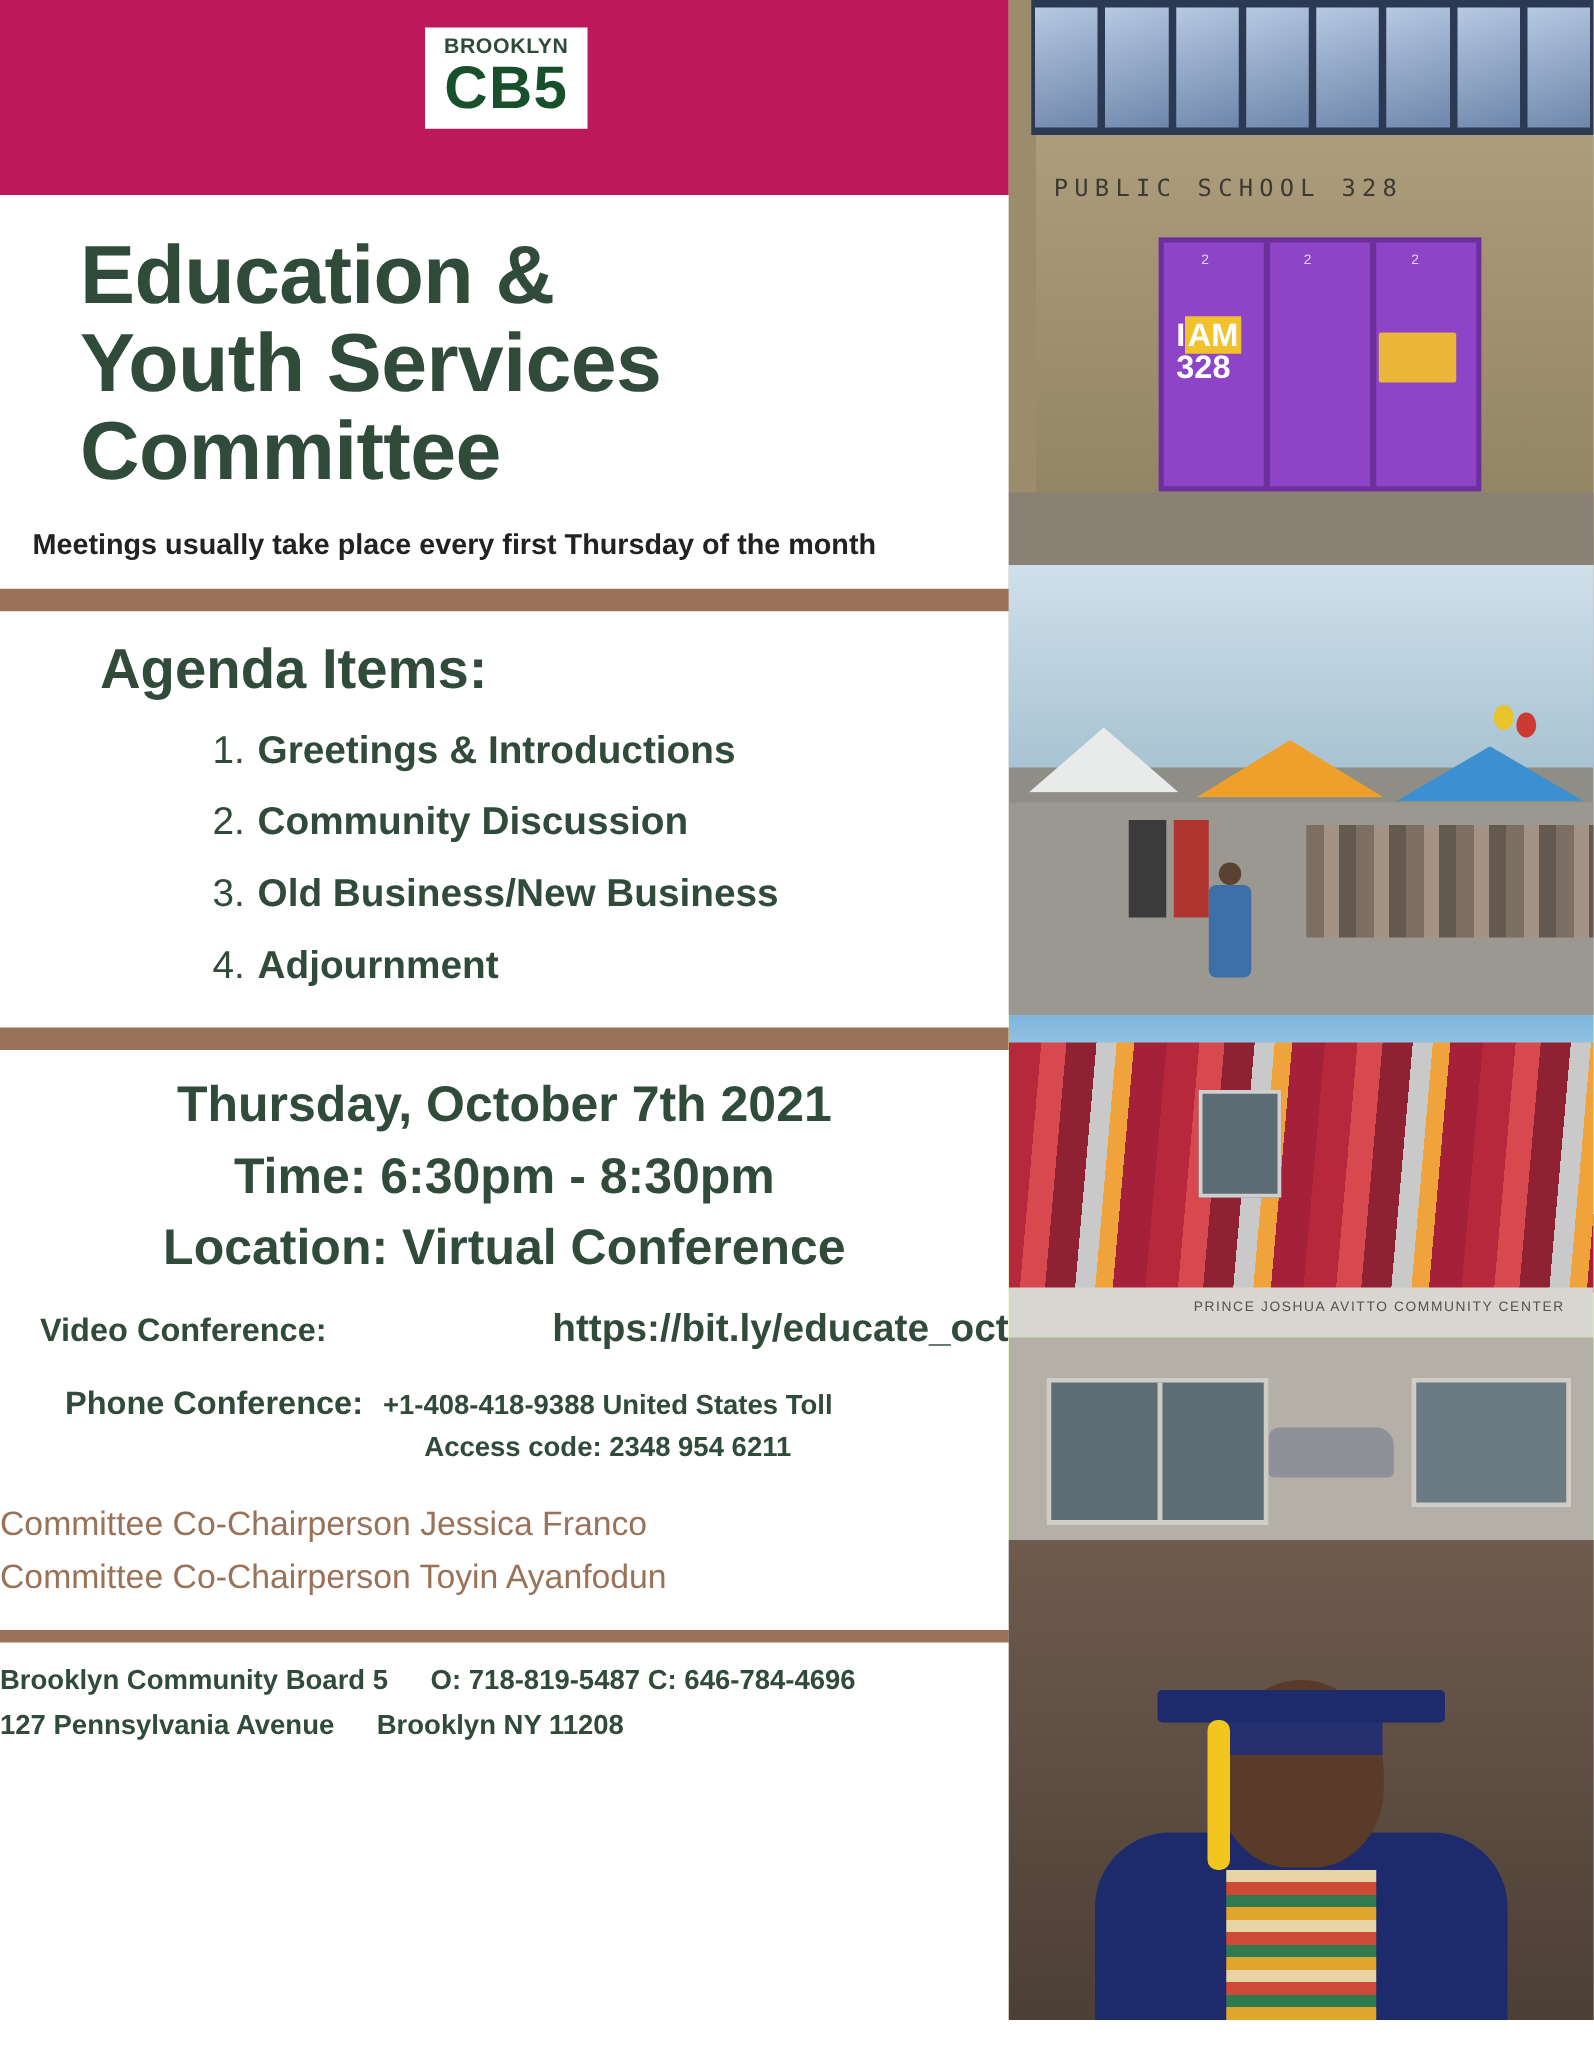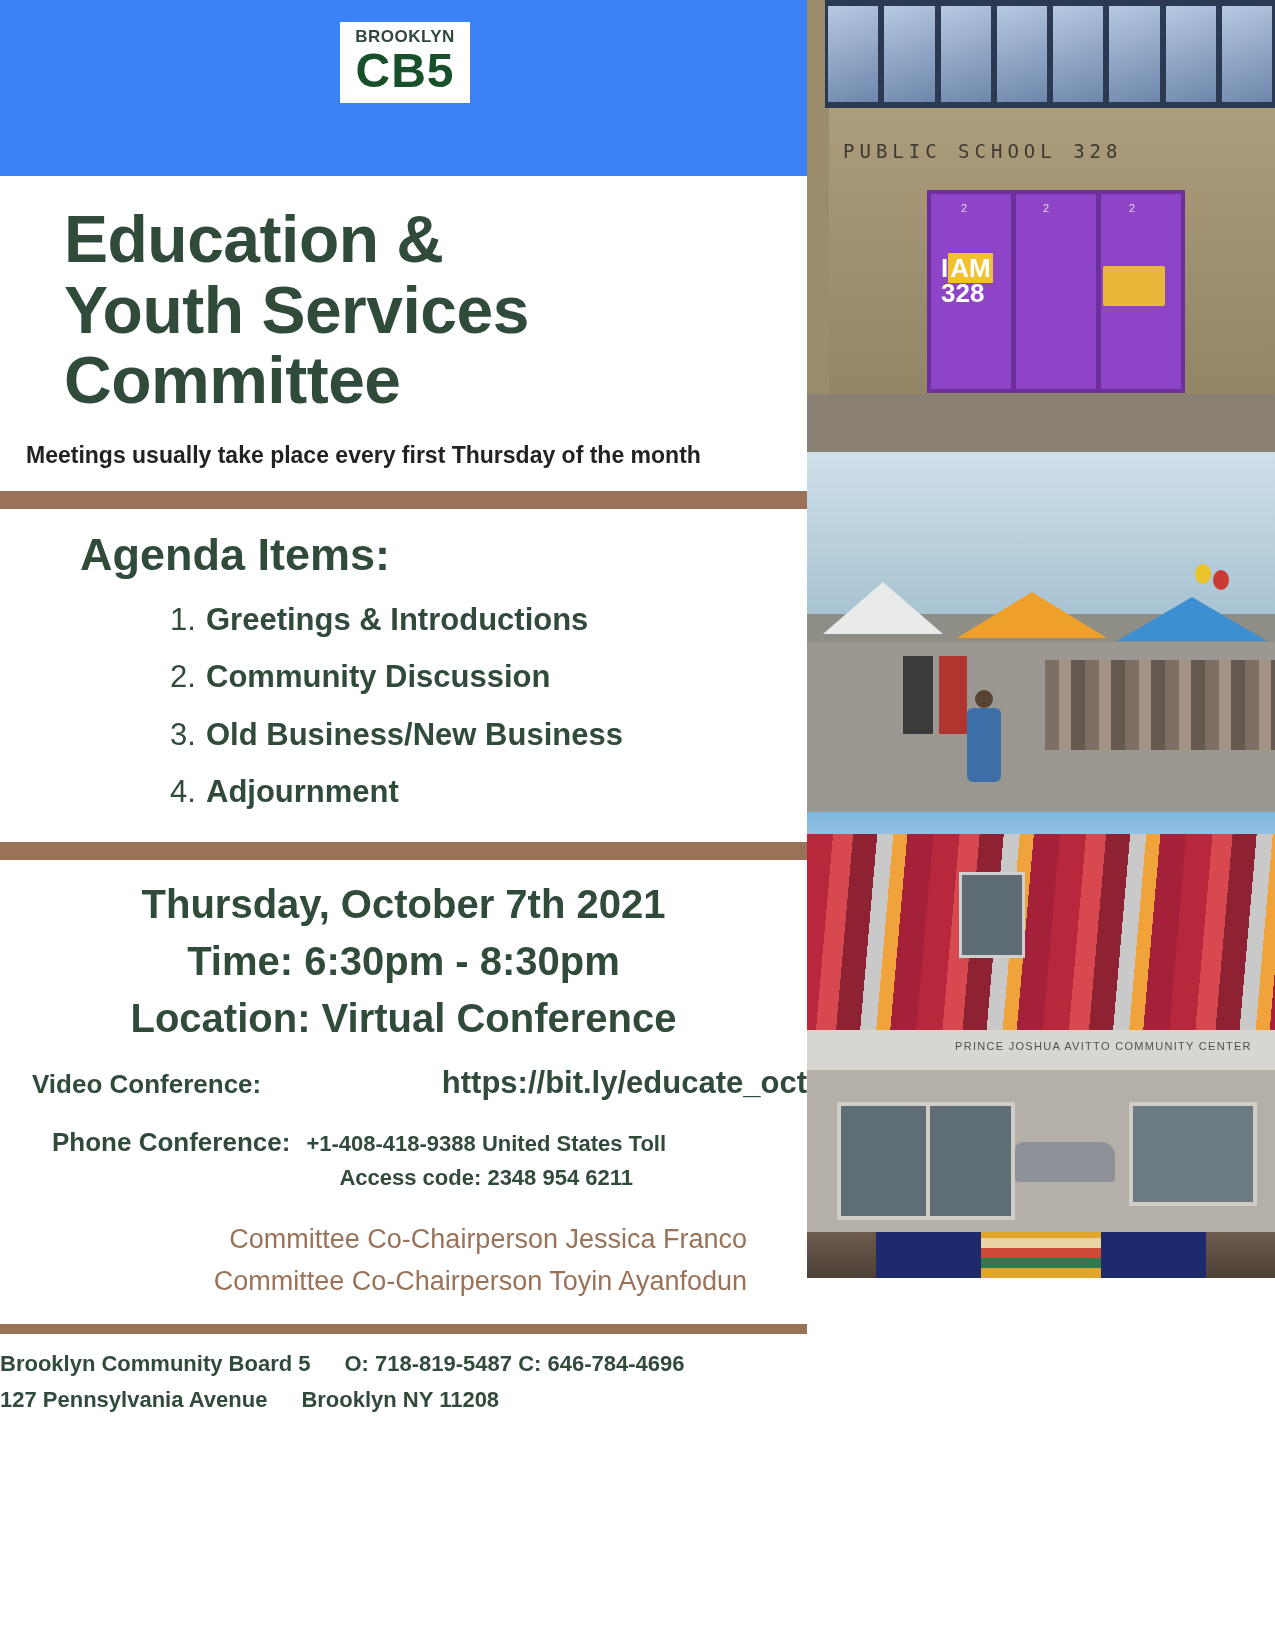--- a/index.html
+++ b/index.html
@@ -24,22 +24,22 @@
   
   .left-col {
     width: 807px;
     height: 1650px;
     position: relative;
     background: #ffffff;
     display: flex;
     flex-direction: column;
   }
   .logo-band {
-    height: 176px;
-    background: #3b82f6;
+    height: 156px;
+    background: #be185d;
     position: relative;
   }
   .logo-box {
     position: absolute;
     left: 340px;
     top: 22px;
     width: 130px;
     background: #ffffff;
     text-align: center;
     padding: 6px 8px 8px 8px;
@@ -147,21 +147,21 @@
     text-align: center;
   }
   .phone-line {
     font-size: 22px;
     font-weight: bold;
     color: #314b3b;
     line-height: 1.55;
   }
   .chairs {
     margin-top: 24px;
-    text-align: right;
+    text-align: left;
     padding-right: 60px;
   }
   .chair-line {
     font-size: 27px;
     color: #9a7258;
     line-height: 1.55;
   }
   .footer-rule {
     height: 10px;
     background: #9a7258;
@@ -173,21 +173,21 @@
   .footer-line {
     font-size: 22px;
     font-weight: bold;
     color: #314b3b;
     line-height: 1.6;
   }
   .footer-line .sp { display: inline-block; width: 34px; }
   
   .right-col {
     width: 468px;
-    height: 1278px;
+    height: 1616px;
     display: flex;
     flex-direction: column;
     position: relative;
   }
   .photo {
     position: relative;
     overflow: hidden;
     width: 100%;
   }
   

